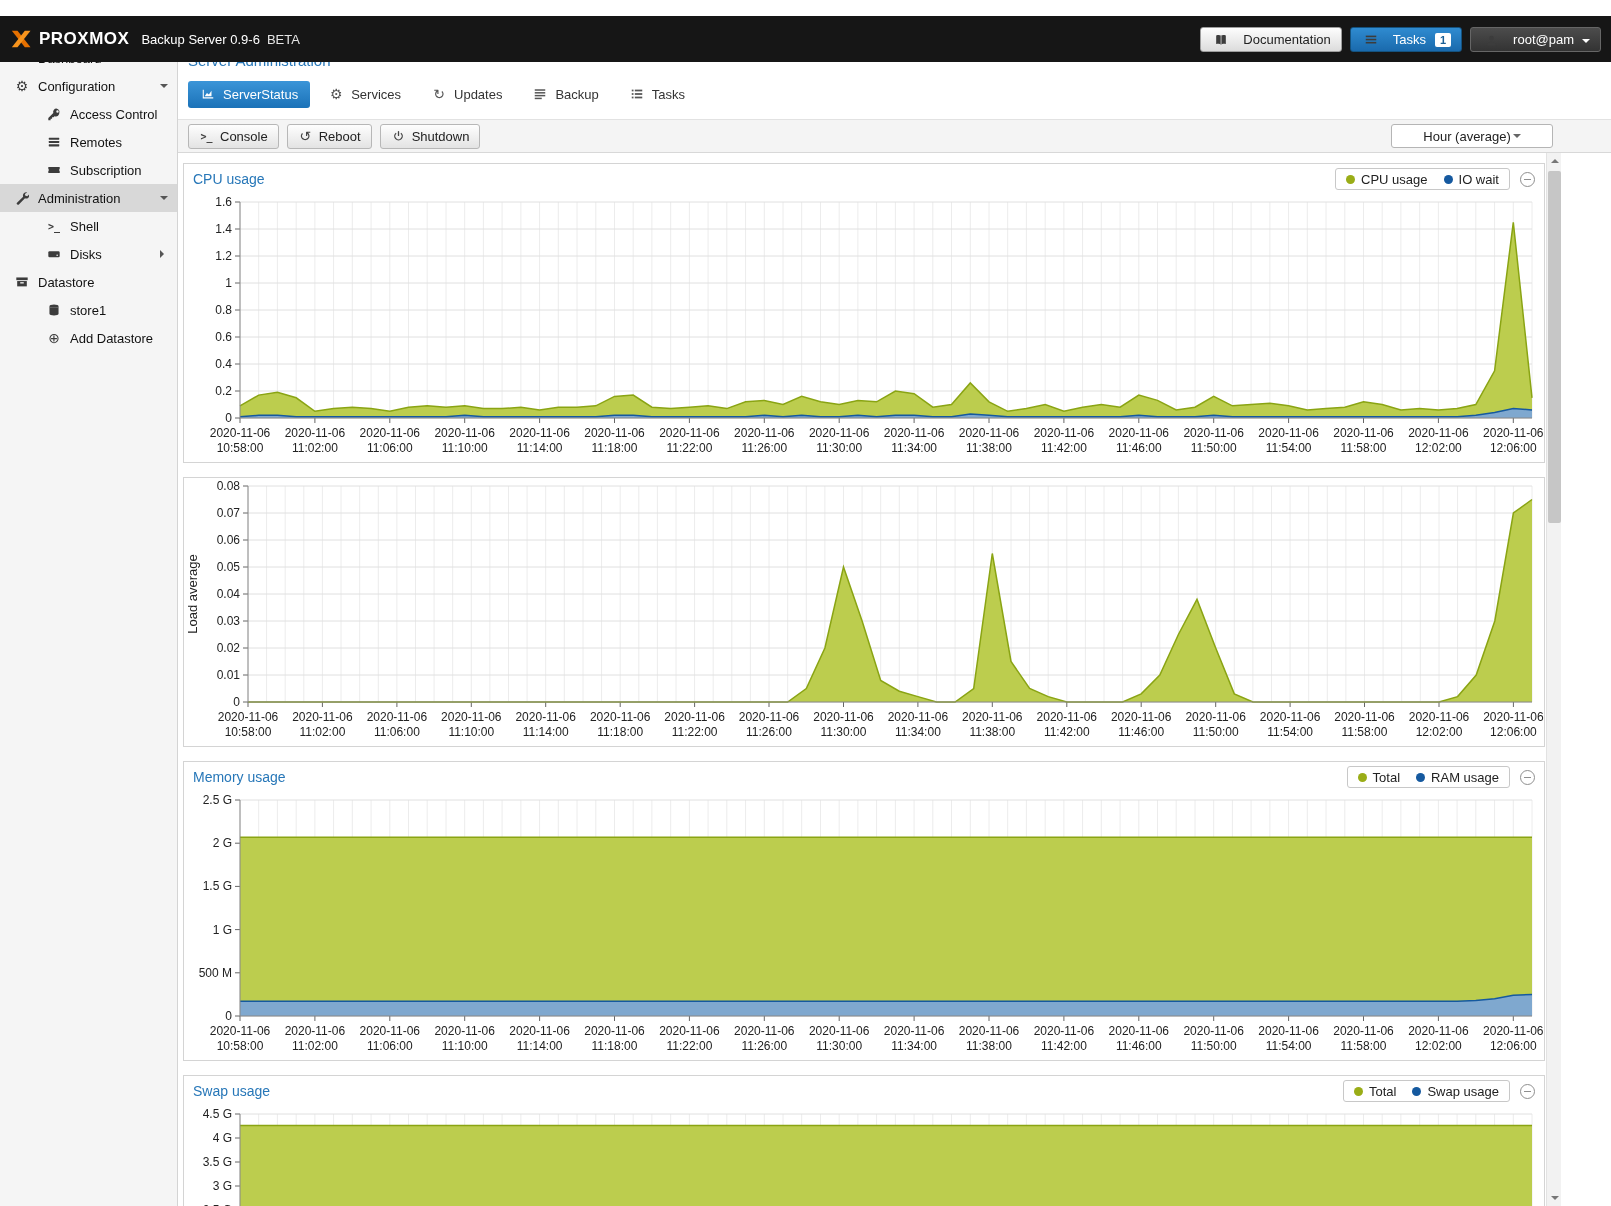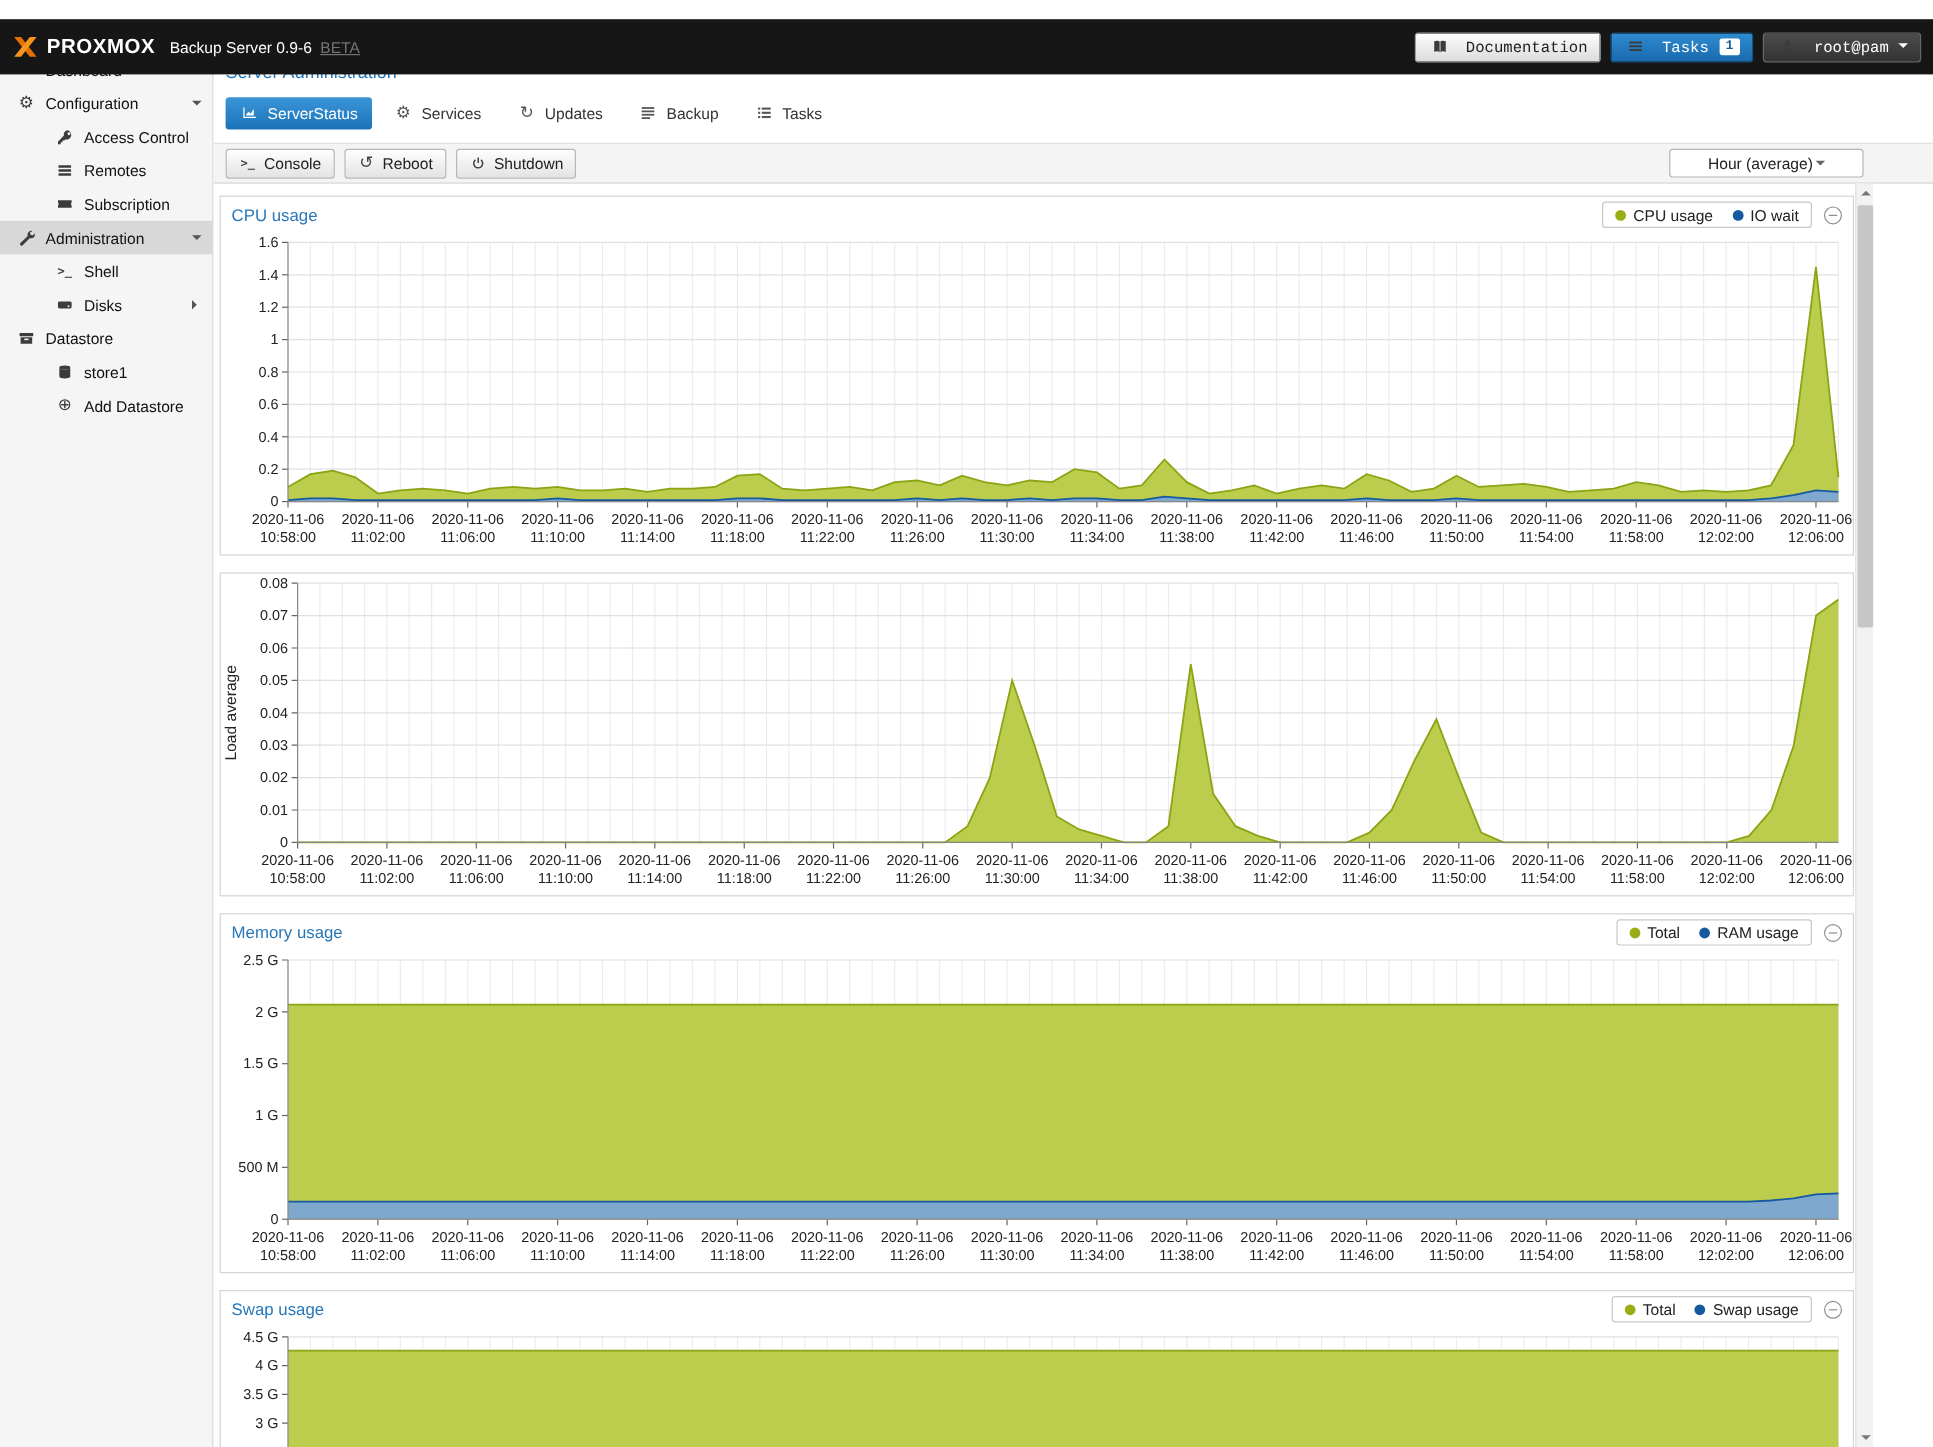--- a/index.html
+++ b/index.html
@@ -6,24 +6,24 @@
   html,body{width:1611px;height:1206px;overflow:hidden;background:#fff;
     font-family:"Liberation Sans",sans-serif;font-size:13px;color:#222}
 
   
   .topbar{position:absolute;top:16px;left:0;width:1611px;height:46px;background:#161616;
     display:flex;align-items:center;justify-content:space-between;padding:0 10px;z-index:5}
   .brand{display:flex;align-items:center}
   .logo svg{display:block}
   .brand-text{color:#fff;font-weight:bold;font-size:17px;letter-spacing:.5px;margin-left:7px}
   .product{color:#fff;font-size:13px;margin-left:12px}
-  .beta{color:#737373;margin-left:7px;text-decoration:underline;cursor:pointer;font-size:13px}
+  .beta{color:#e5e5e5;margin-left:7px;cursor:pointer;font-size:13px}
   .topbar-right{display:flex;align-items:center;gap:8px}
-  .tb-btn{display:inline-flex;align-items:flex-start;gap:6px;border-radius:3px;padding:4px 10px;
-    font-size:13px;font-family:Liberation Mono, monospace;cursor:pointer}
+  .tb-btn{display:inline-flex;align-items:flex-end;gap:6px;border-radius:3px;padding:4px 10px;
+    font-size:13px;font-family:Liberation Sans, sans-serif;cursor:pointer}
   .tb-btn.light{background:linear-gradient(#fdfdfd,#dcdcdc);border:1px solid #9d9d9d;color:#222}
   .tb-btn.blue{background:linear-gradient(#2f8bd0,#1a6aad);border:1px solid #14527f;color:#fff}
   .tb-btn.dark{background:linear-gradient(#4c4c4c,#333);border:1px solid #666;color:#fff}
   .badge{background:#fff;color:#1a5f96;border-radius:2px;font-size:11px;font-weight:bold;
     padding:1px 5px;margin-left:3px}
   .caret{width:0;height:0;border:4px solid transparent;border-top-color:#fff;margin-top:4px;margin-left:2px}
 
   
   .sidebar{position:absolute;top:38px;left:0;width:178px;bottom:0;background:#f5f5f5;
     border-right:1px solid #d4d4d4;padding-top:6px}

